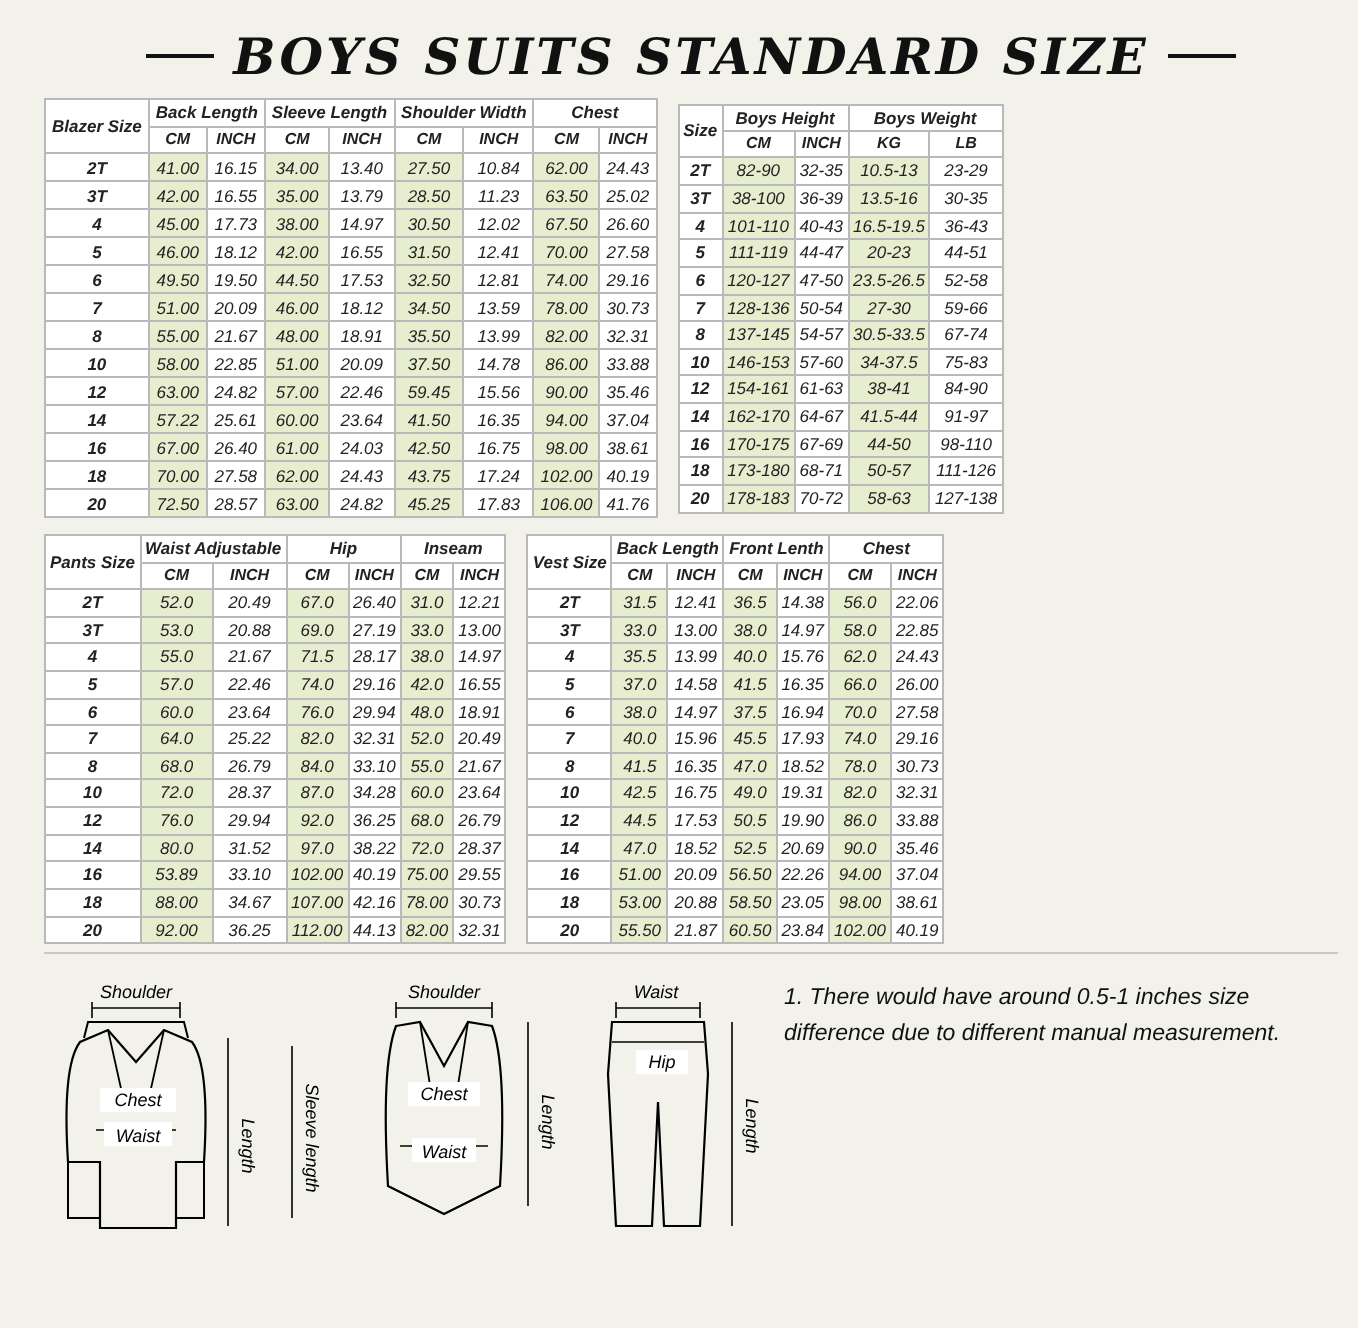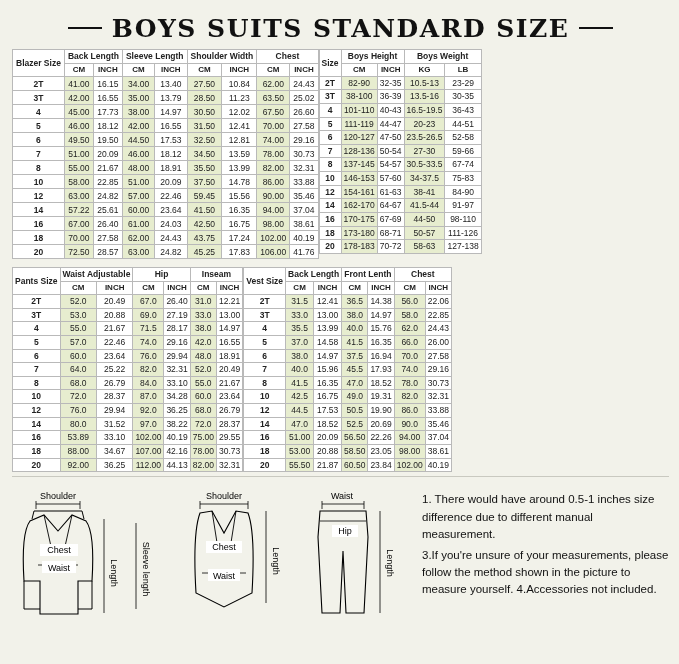--- a/index.html
+++ b/index.html
@@ -3,33 +3,33 @@
 <meta charset="utf-8">
 <style>
   html,body{margin:0;padding:0;}
   body{
     width:679px;height:664px;
     background:#f2f2ea;
     font-family:"Liberation Sans", sans-serif;
     color:#222;
     overflow:hidden;
   }
-  .page{width:679px;height:664px;position:relative;box-sizing:border-box;padding:6px 10px 0 12px;}
+  .page{width:679px;height:664px;position:relative;box-sizing:border-box;padding:6px 10px 0 22px;font-style:italic;}
   .title{
     text-align:center;
     font-family:"DejaVu Serif", serif;
     font-weight:bold;
     font-size:25px;
     letter-spacing:1.5px;
     padding:8px 0 6px 0;
     color:#111;
   }
   .title-wrap{display:flex;align-items:center;justify-content:center;gap:10px;}
   .title-rule{height:2px;background:#111;flex:0 0 34px;}
-  .row-tables{display:flex;align-items:flex-start;}
+  .row-tables{display:flex;gap:10px;align-items:center;}
   table{border-collapse:collapse;background:#fff;}
   th,td{
     border:1px solid #b9b9b9;
     font-size:8.5px;
     text-align:center;
     padding:1px 2px;
     line-height:1.25;
     white-space:nowrap;
   }
   th{font-weight:bold;background:#fff;}
@@ -41,33 +41,33 @@
   .spacer{height:8px;}
   .bottom{
     display:flex;
     margin-top:8px;
     gap:6px;
     align-items:flex-start;
   }
   .figures{
     flex:0 0 352px;
     display:flex;
-    gap:16px;
+    gap:4px;
     align-items:center;
     padding-top:4px;
   }
   .notes{
     flex:1;
     font-size:11.5px;
     line-height:1.52;
     color:#111;
     padding-top:6px;
     padding-left:6px;
   }
-  .notes p{margin:0 0 3px 16px;}
+  .notes p{margin:0 0 3px 0;}
   svg{display:block;}
   .hr-top{border:0;border-top:1px solid #c9c9c0;margin:4px 0 0 0;}
 </style>
 </head>
 <body>
 
 <div class="page">
 
   <div class="title-wrap">
     <div class="title-rule"></div>
@@ -670,16 +670,15 @@
         <line x1="18" y1="32" x2="64" y2="32" stroke="#000" stroke-width="0.8"></line>
         <rect x="30" y="36" width="26" height="12" fill="#fff" stroke="none"></rect>
         <text x="43" y="45" font-size="9" text-anchor="middle">Hip</text>
         <line x1="78" y1="22" x2="78" y2="124" stroke="#000" stroke-width="0.8"></line>
         <text x="85" y="74" font-size="9" text-anchor="middle" transform="rotate(90 85 74)">Length</text>
       </svg>
     </div>
 
     <div class="notes">
       <p>1. There would have around 0.5-1 inches size difference due to different manual measurement.</p>
-      <p>3.If you're unsure of your measurements, please follow the method shown in the picture to measure yourself. 4.Accessories not included.</p>
     </div>
   </div>
 </div>
 
 </body></html>

